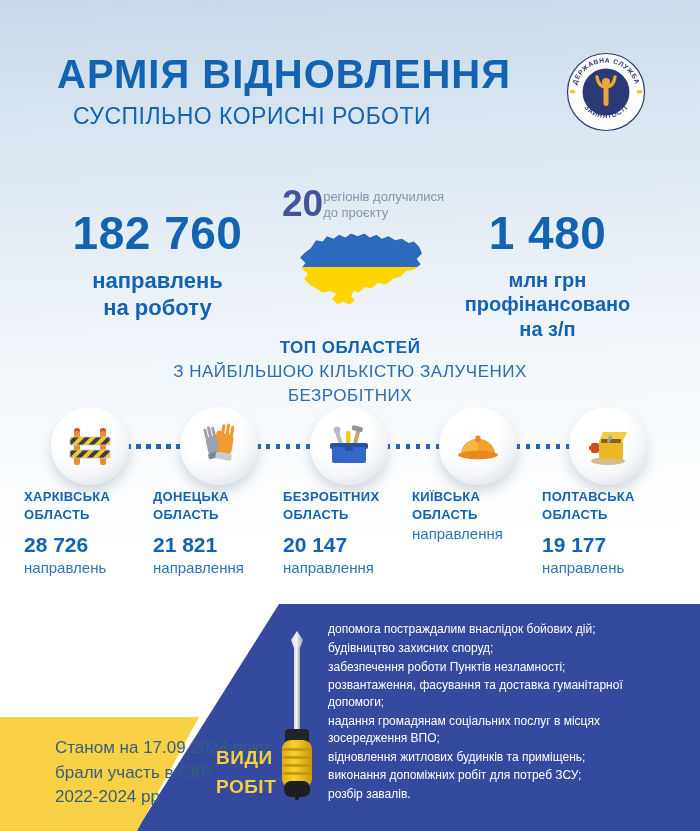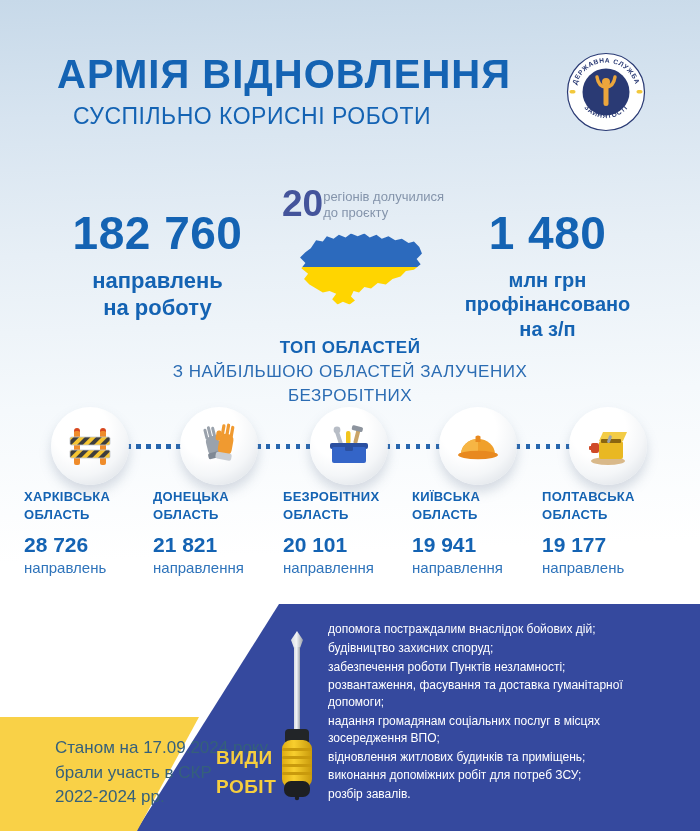--- a/index.html
+++ b/index.html
@@ -116,21 +116,21 @@
 
   <div class="stat stat-right">
     <div class="value">1 480</div>
     <div class="label pre">млн грн
 профінансовано
 на з/п</div>
   </div>
 
   <div class="heading">
     <div class="h1">ТОП ОБЛАСТЕЙ</div>
-    <div class="h2">З НАЙБІЛЬШОЮ ОБЛАСТЕЙ ЗАЛУЧЕНИХ</div>
+    <div class="h2">З НАЙБІЛЬШОЮ КІЛЬКІСТЮ ЗАЛУЧЕНИХ</div>
     <div class="h3">БЕЗРОБІТНИХ</div>
   </div>
 
   <div class="connector"></div>
 
   <div class="sphere c0">
     <svg viewBox="0 0 48 48">
       <defs>
         <pattern id="stripes" width="8" height="8" patternUnits="userSpaceOnUse" patternTransform="rotate(45)">
           <rect width="8" height="8" fill="#f6c531"></rect>
@@ -204,27 +204,26 @@
   </div>
   <div class="regcol r1">
     <div class="name pre">ДОНЕЦЬКА
 ОБЛАСТЬ</div>
     <div class="num">21 821</div>
     <div class="unit">направлення</div>
   </div>
   <div class="regcol r2">
     <div class="name pre">БЕЗРОБІТНИХ
 ОБЛАСТЬ</div>
-    <div class="num">20 101</div>
+    <div class="num">20 147</div>
     <div class="unit">направлення</div>
   </div>
   <div class="regcol r3">
     <div class="name pre">КИЇВСЬКА
 ОБЛАСТЬ</div>
-    <div class="num">19 941</div>
     <div class="unit">направлення</div>
   </div>
   <div class="regcol r4">
     <div class="name pre">ПОЛТАВСЬКА
 ОБЛАСТЬ</div>
     <div class="num">19 177</div>
     <div class="unit">направлень</div>
   </div>
 
   <div class="blue-panel"></div>

